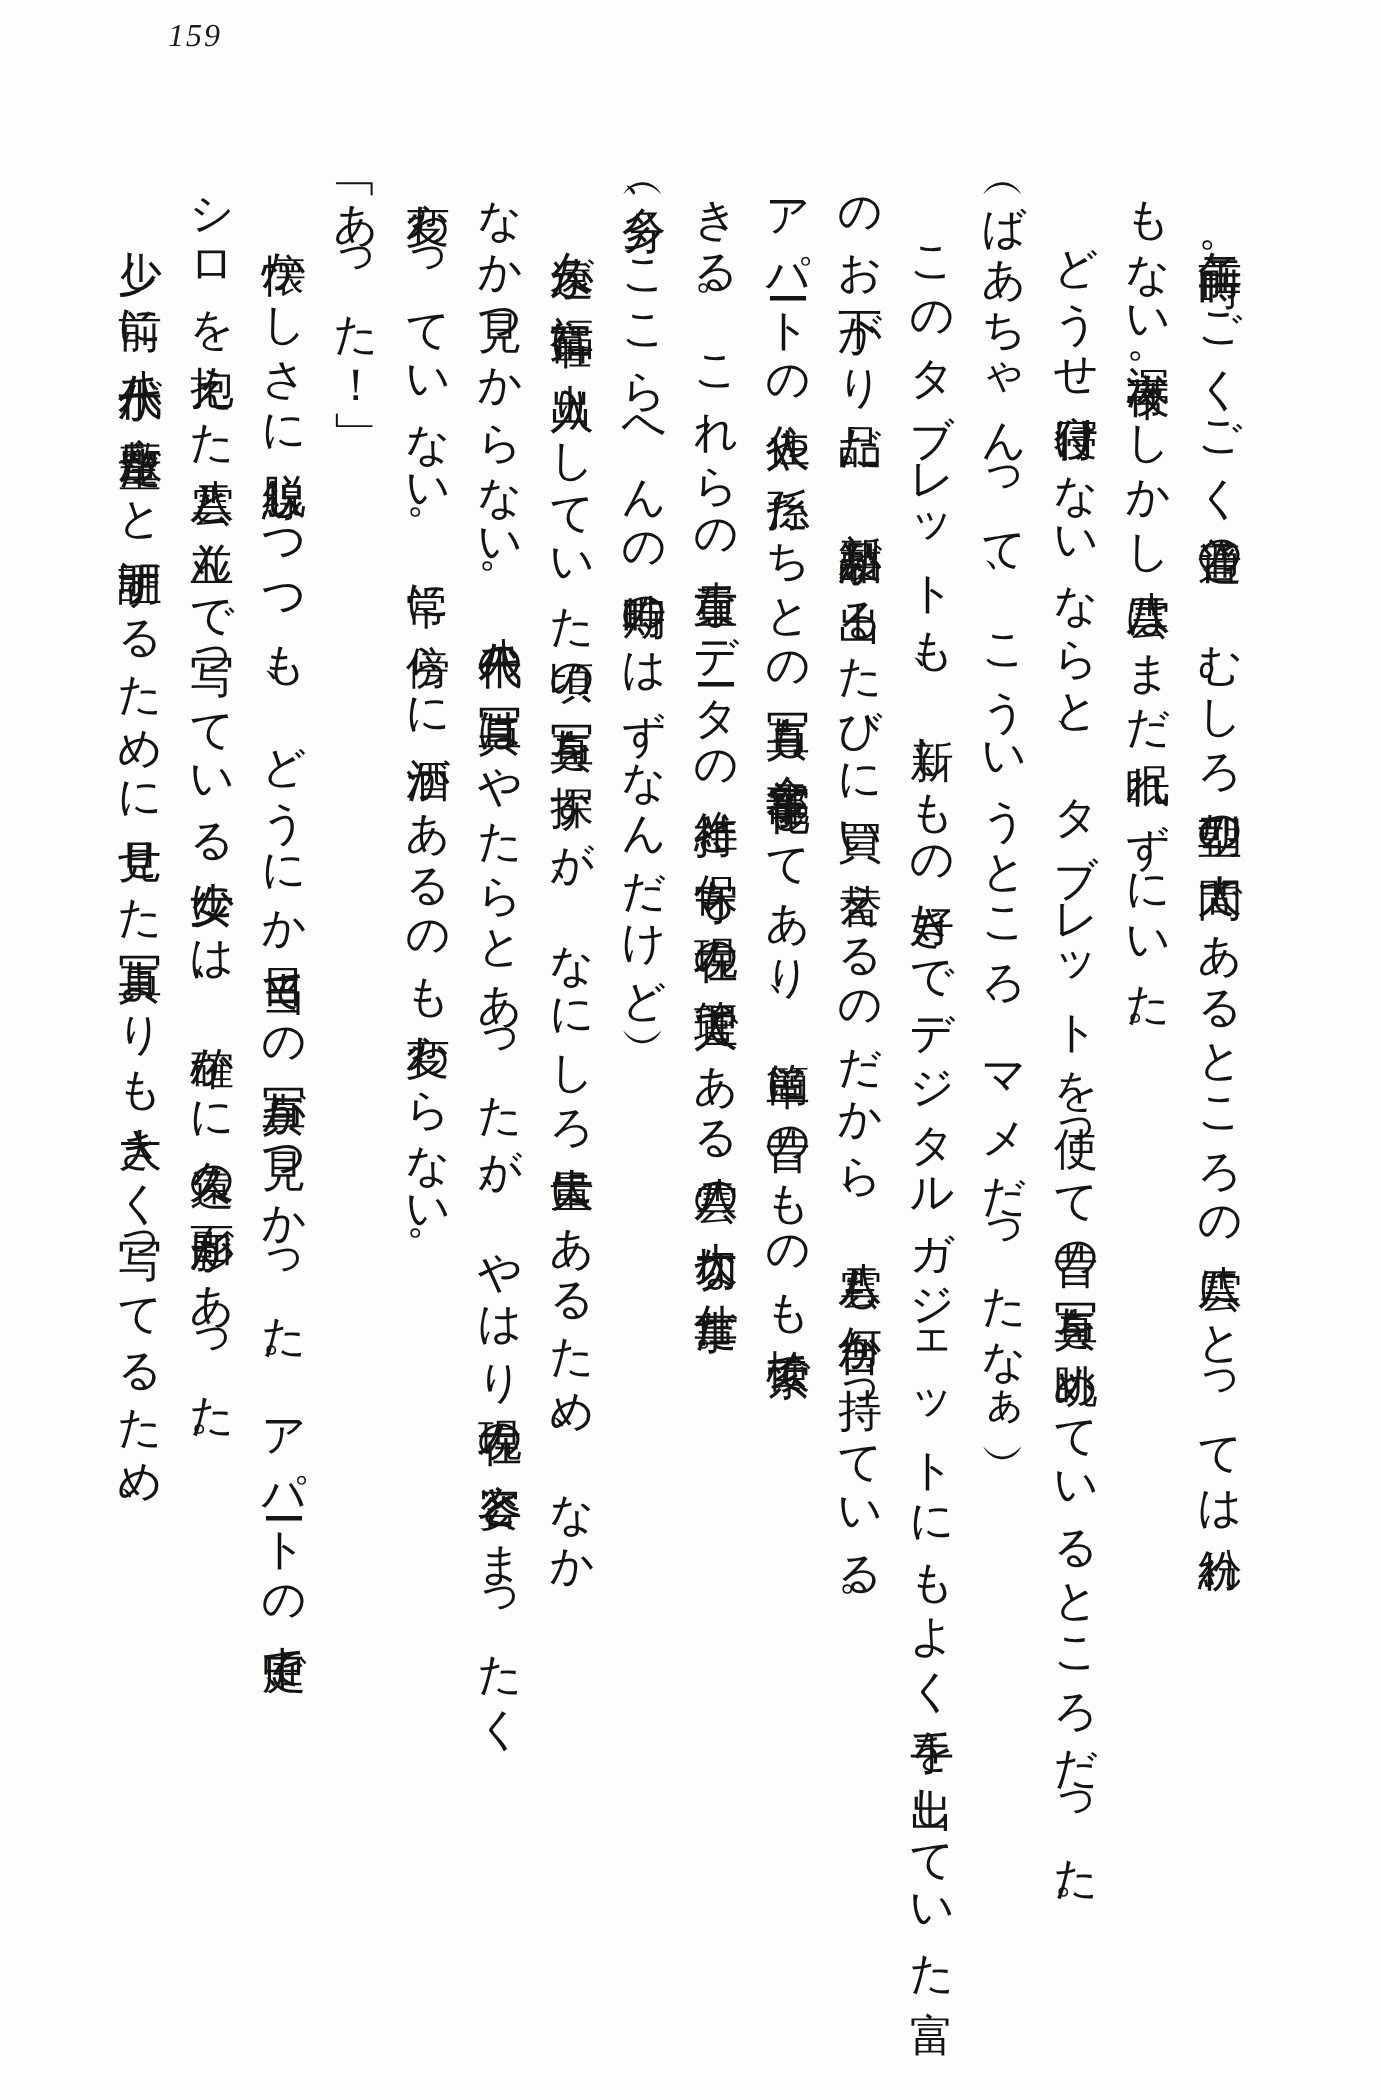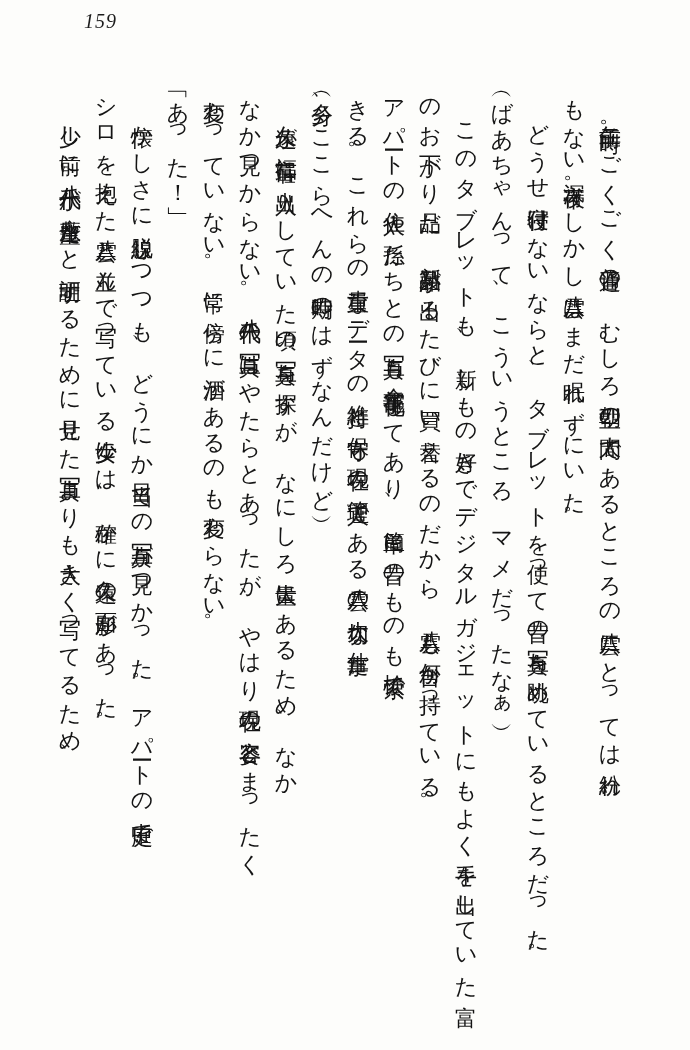--- a/index.html
+++ b/index.html
@@ -16,21 +16,21 @@
     font-family: "Liberation Serif", "DejaVu Serif", serif;
   }
   .book-page {
     position: absolute;
     inset: 0;
   }
   .page-number {
     position: absolute;
     top: 10px;
     left: 84px;
-    font-size: 20px;
+    font-size: 16px;
     font-style: italic;
     letter-spacing: 1px;
     color: #1c1c1c;
   }
   .text-block {
     position: absolute;
     top: 84px;
     right: 62px;
     height: 950px;
     writing-mode: vertical-rl;

